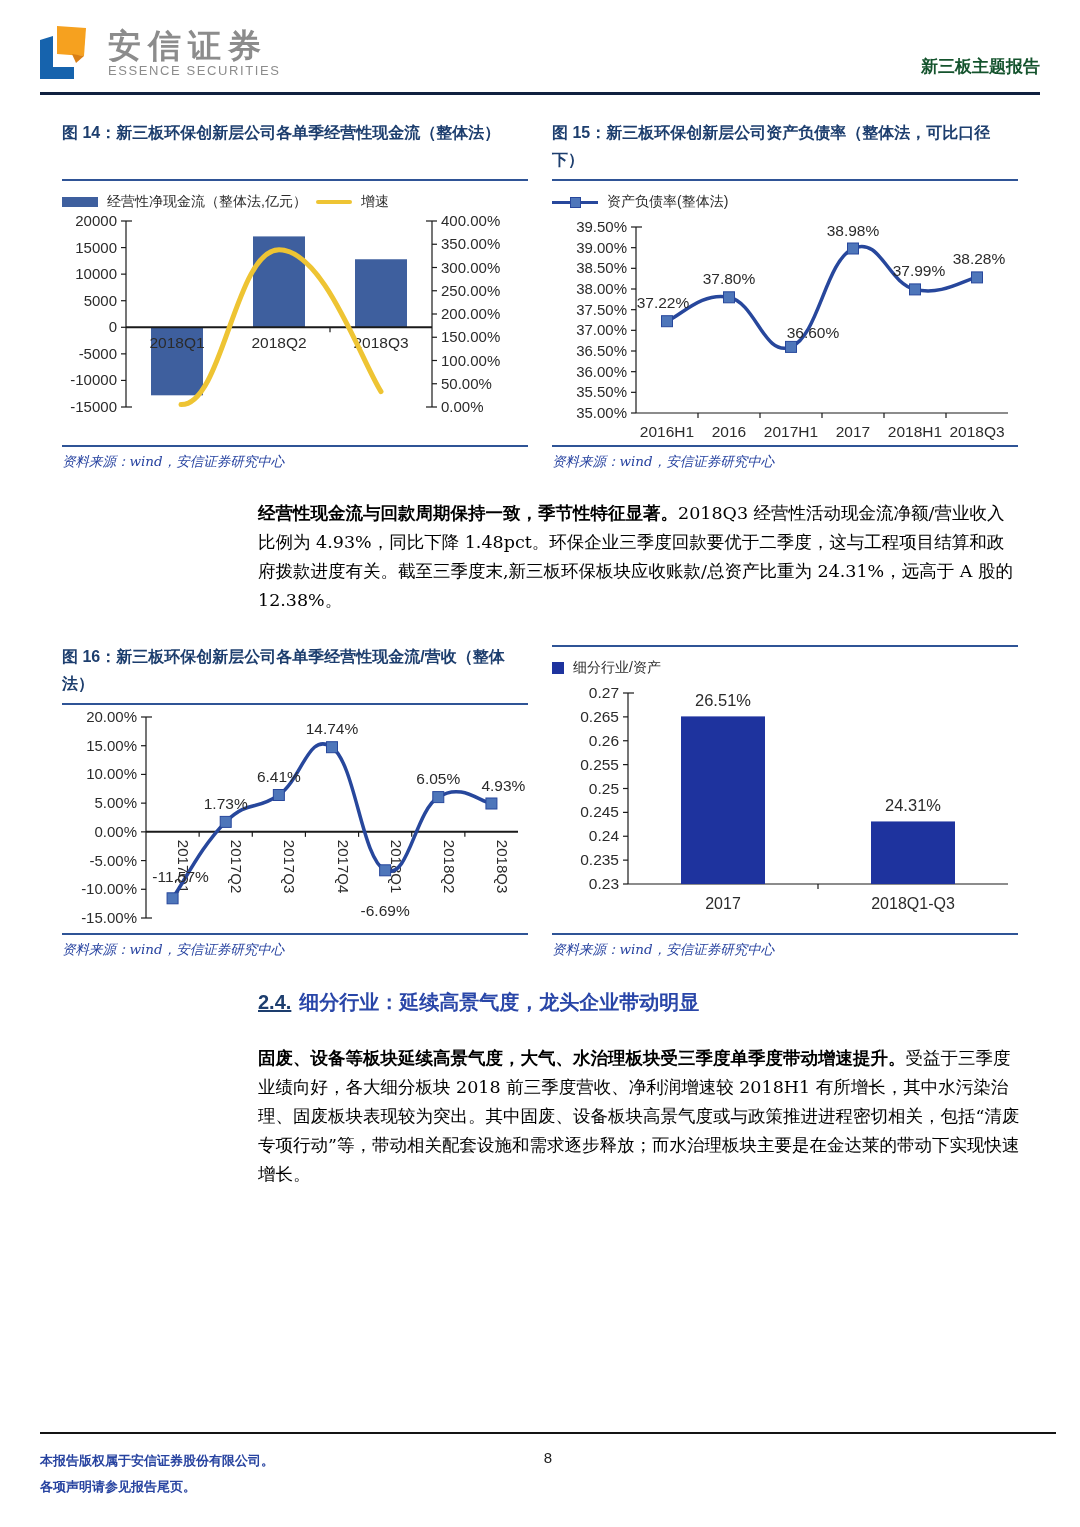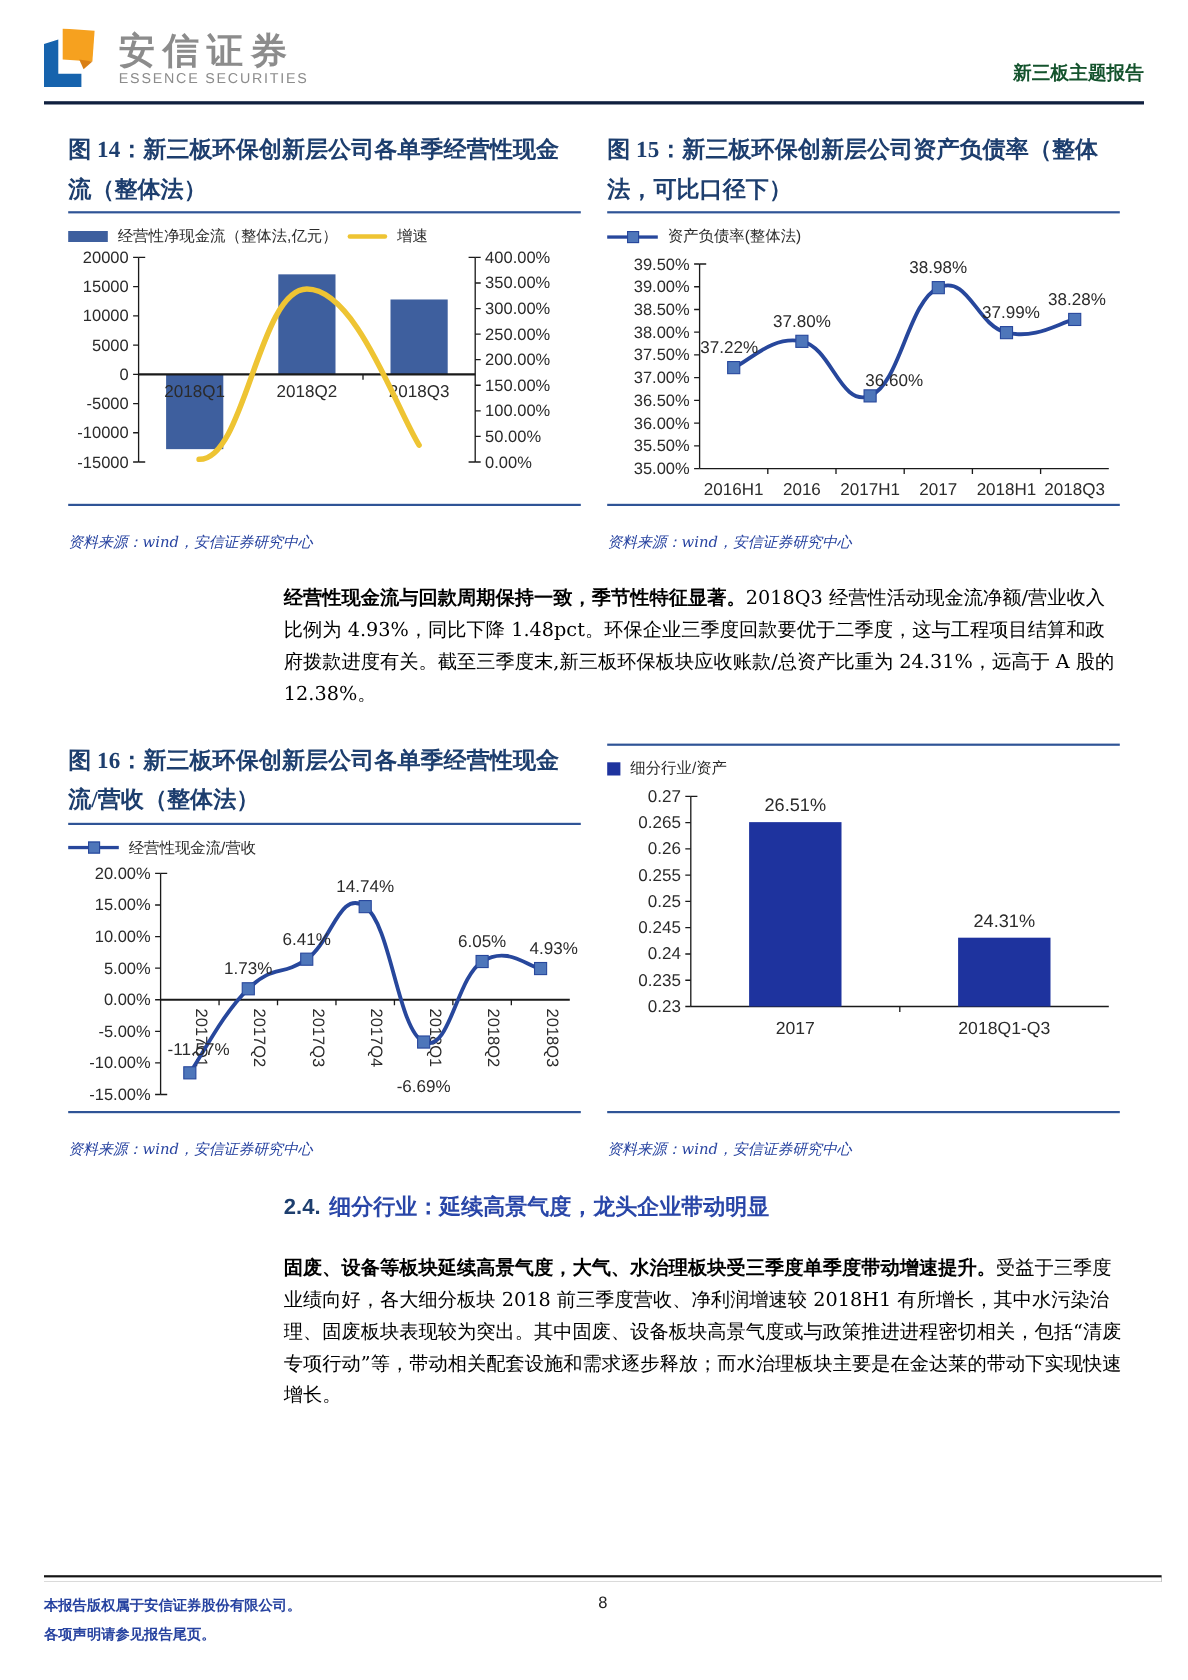--- a/index.html
+++ b/index.html
@@ -12,41 +12,41 @@
   .brand{display:flex;gap:16px;align-items:center;}
   .brand-text{display:flex;flex-direction:column;gap:2px;}
   .brand-cn{font-size:33px;color:#8c8c8c;letter-spacing:7px;font-weight:600;line-height:1;}
   .brand-en{font-size:13px;color:#8c8c8c;letter-spacing:1.6px;line-height:1;}
   .report-type{font-family:"DejaVu Serif",serif;color:#14532d;font-size:17px;
                font-weight:700;padding-bottom:2px;}
   
   main{padding:24px 62px 0 62px;}
   .fig-row{display:flex;gap:24px;}
   .fig{flex:1;display:flex;flex-direction:column;min-width:0;}
-  .fig-title{min-height:58px;font-size:21px;font-weight:700;color:#1d3e6e;line-height:1.7;
-             font-family:Liberation Serif, serif;}
+  .fig-title{min-height:58px;font-size:16px;font-weight:700;color:#1d3e6e;line-height:1.7;
+             font-family:Liberation Sans, sans-serif;}
   .title-rule{border-bottom:2px solid #2f5496;margin-top:2px;}
   .legend{display:flex;justify-content:flex-start;align-items:center;gap:9px;
           margin:12px 0 2px 0;font-size:14px;color:#2b2b2b;}
   .sw-bar{display:inline-block;width:36px;height:10px;background:#3e5f9e;}
   .sw-line{display:inline-block;width:36px;height:4px;background:#eec433;border-radius:2px;}
   .sw-linemark{position:relative;display:inline-block;width:46px;height:11px;}
   .sw-linemark::before{content:"";position:absolute;left:0;right:0;top:4px;height:3px;background:#27479c;}
   .sw-linemark::after{content:"";position:absolute;left:18px;top:0;width:11px;height:11px;
                       background:#4e76ba;border:1px solid #27479c;box-sizing:border-box;}
   .sw-sq{display:inline-block;width:12px;height:12px;background:#1e339e;}
   svg.chart{display:block;margin:0 auto;}
-  .src{margin-top:auto;border-top:2px solid #2f5496;padding-top:24px;
+  .src{margin-top:auto;border-top:2px solid #2f5496;padding-top:6px;
        font-size:13.5px;color:#2743a0;font-style:italic;font-family:"DejaVu Serif",serif;}
   .para{margin:28px 0 28px 196px;width:762px;font-size:17.5px;line-height:29px;
         color:#000000;font-family:"DejaVu Serif",serif;}
   .para b{font-weight:700;}
   .section{margin:30px 0 4px 196px;font-size:20px;font-weight:700;color:#2946a8;
            font-family:"DejaVu Serif",serif;}
-  .section .num{color:#1d3e6e;font-family:"Liberation Sans",sans-serif;margin-right:8px;}
+  .section .num{color:#1d3e6e;font-family:"Liberation Sans",sans-serif;margin-right:8px;text-decoration:underline;}
   
   footer{position:absolute;left:40px;right:24px;bottom:28px;}
   .foot-rule{height:2px;background:#141414;border-bottom:4px solid #fff;
              box-shadow:0 5px 0 -4px #141414;margin-bottom:10px;}
   .foot-row{position:relative;}
   .foot-left{font-size:13px;color:#2743a0;font-weight:700;line-height:1.95;
              font-family:"DejaVu Serif",serif;}
   .foot-page{position:absolute;left:0;right:0;top:1px;text-align:center;
              color:#222;font-size:15px;}
 </style>
@@ -198,24 +198,20 @@
         <div class="src">资料来源：wind，安信证券研究中心</div>
       </div>
     </div>
 
     <p class="para"><b>经营性现金流与回款周期保持一致，季节性特征显著。</b><span>2018Q3 经营性活动现金流净额/营业收入比例为 4.93%，同比下降 1.48pct。环保企业三季度回款要优于二季度，这与工程项目结算和政府拨款进度有关。截至三季度末,新三板环保板块应收账款/总资产比重为 24.31%，远高于 A 股的 12.38%。</span></p>
 
     <div class="fig-row">
       <div class="fig">
         <div class="fig-title">图 16：新三板环保创新层公司各单季经营性现金流/营收（整体法）</div>
         <div class="title-rule"></div>
-        <div class="legend">
-          <span class="sw-linemark"></span>
-          <span>经营性现金流/营收</span>
-        </div>
         <svg id="fig16-svg" class="chart" width="466" height="228">
             <line x1="84" y1="12" x2="84" y2="213" stroke="#1a1a1a" stroke-width="1.2"></line>
             <line x1="84" y1="12" x2="90" y2="12" stroke="#1a1a1a" stroke-width="1.2"></line>
             <line x1="79" y1="12" x2="84" y2="12" stroke="#1a1a1a" stroke-width="1.2"></line>
             <text x="75" y="17" fill="#2b2b2b" font-size="15" text-anchor="end" font-family="&quot;Liberation Sans&quot;,sans-serif" font-weight="normal">20.00%</text>
             <line x1="79" y1="40.71428571428571" x2="84" y2="40.71428571428571" stroke="#1a1a1a" stroke-width="1.2"></line>
             <text x="75" y="45.71428571428571" fill="#2b2b2b" font-size="15" text-anchor="end" font-family="&quot;Liberation Sans&quot;,sans-serif" font-weight="normal">15.00%</text>
             <line x1="79" y1="69.42857142857142" x2="84" y2="69.42857142857142" stroke="#1a1a1a" stroke-width="1.2"></line>
             <text x="75" y="74.42857142857142" fill="#2b2b2b" font-size="15" text-anchor="end" font-family="&quot;Liberation Sans&quot;,sans-serif" font-weight="normal">10.00%</text>
             <line x1="79" y1="98.14285714285714" x2="84" y2="98.14285714285714" stroke="#1a1a1a" stroke-width="1.2"></line>

